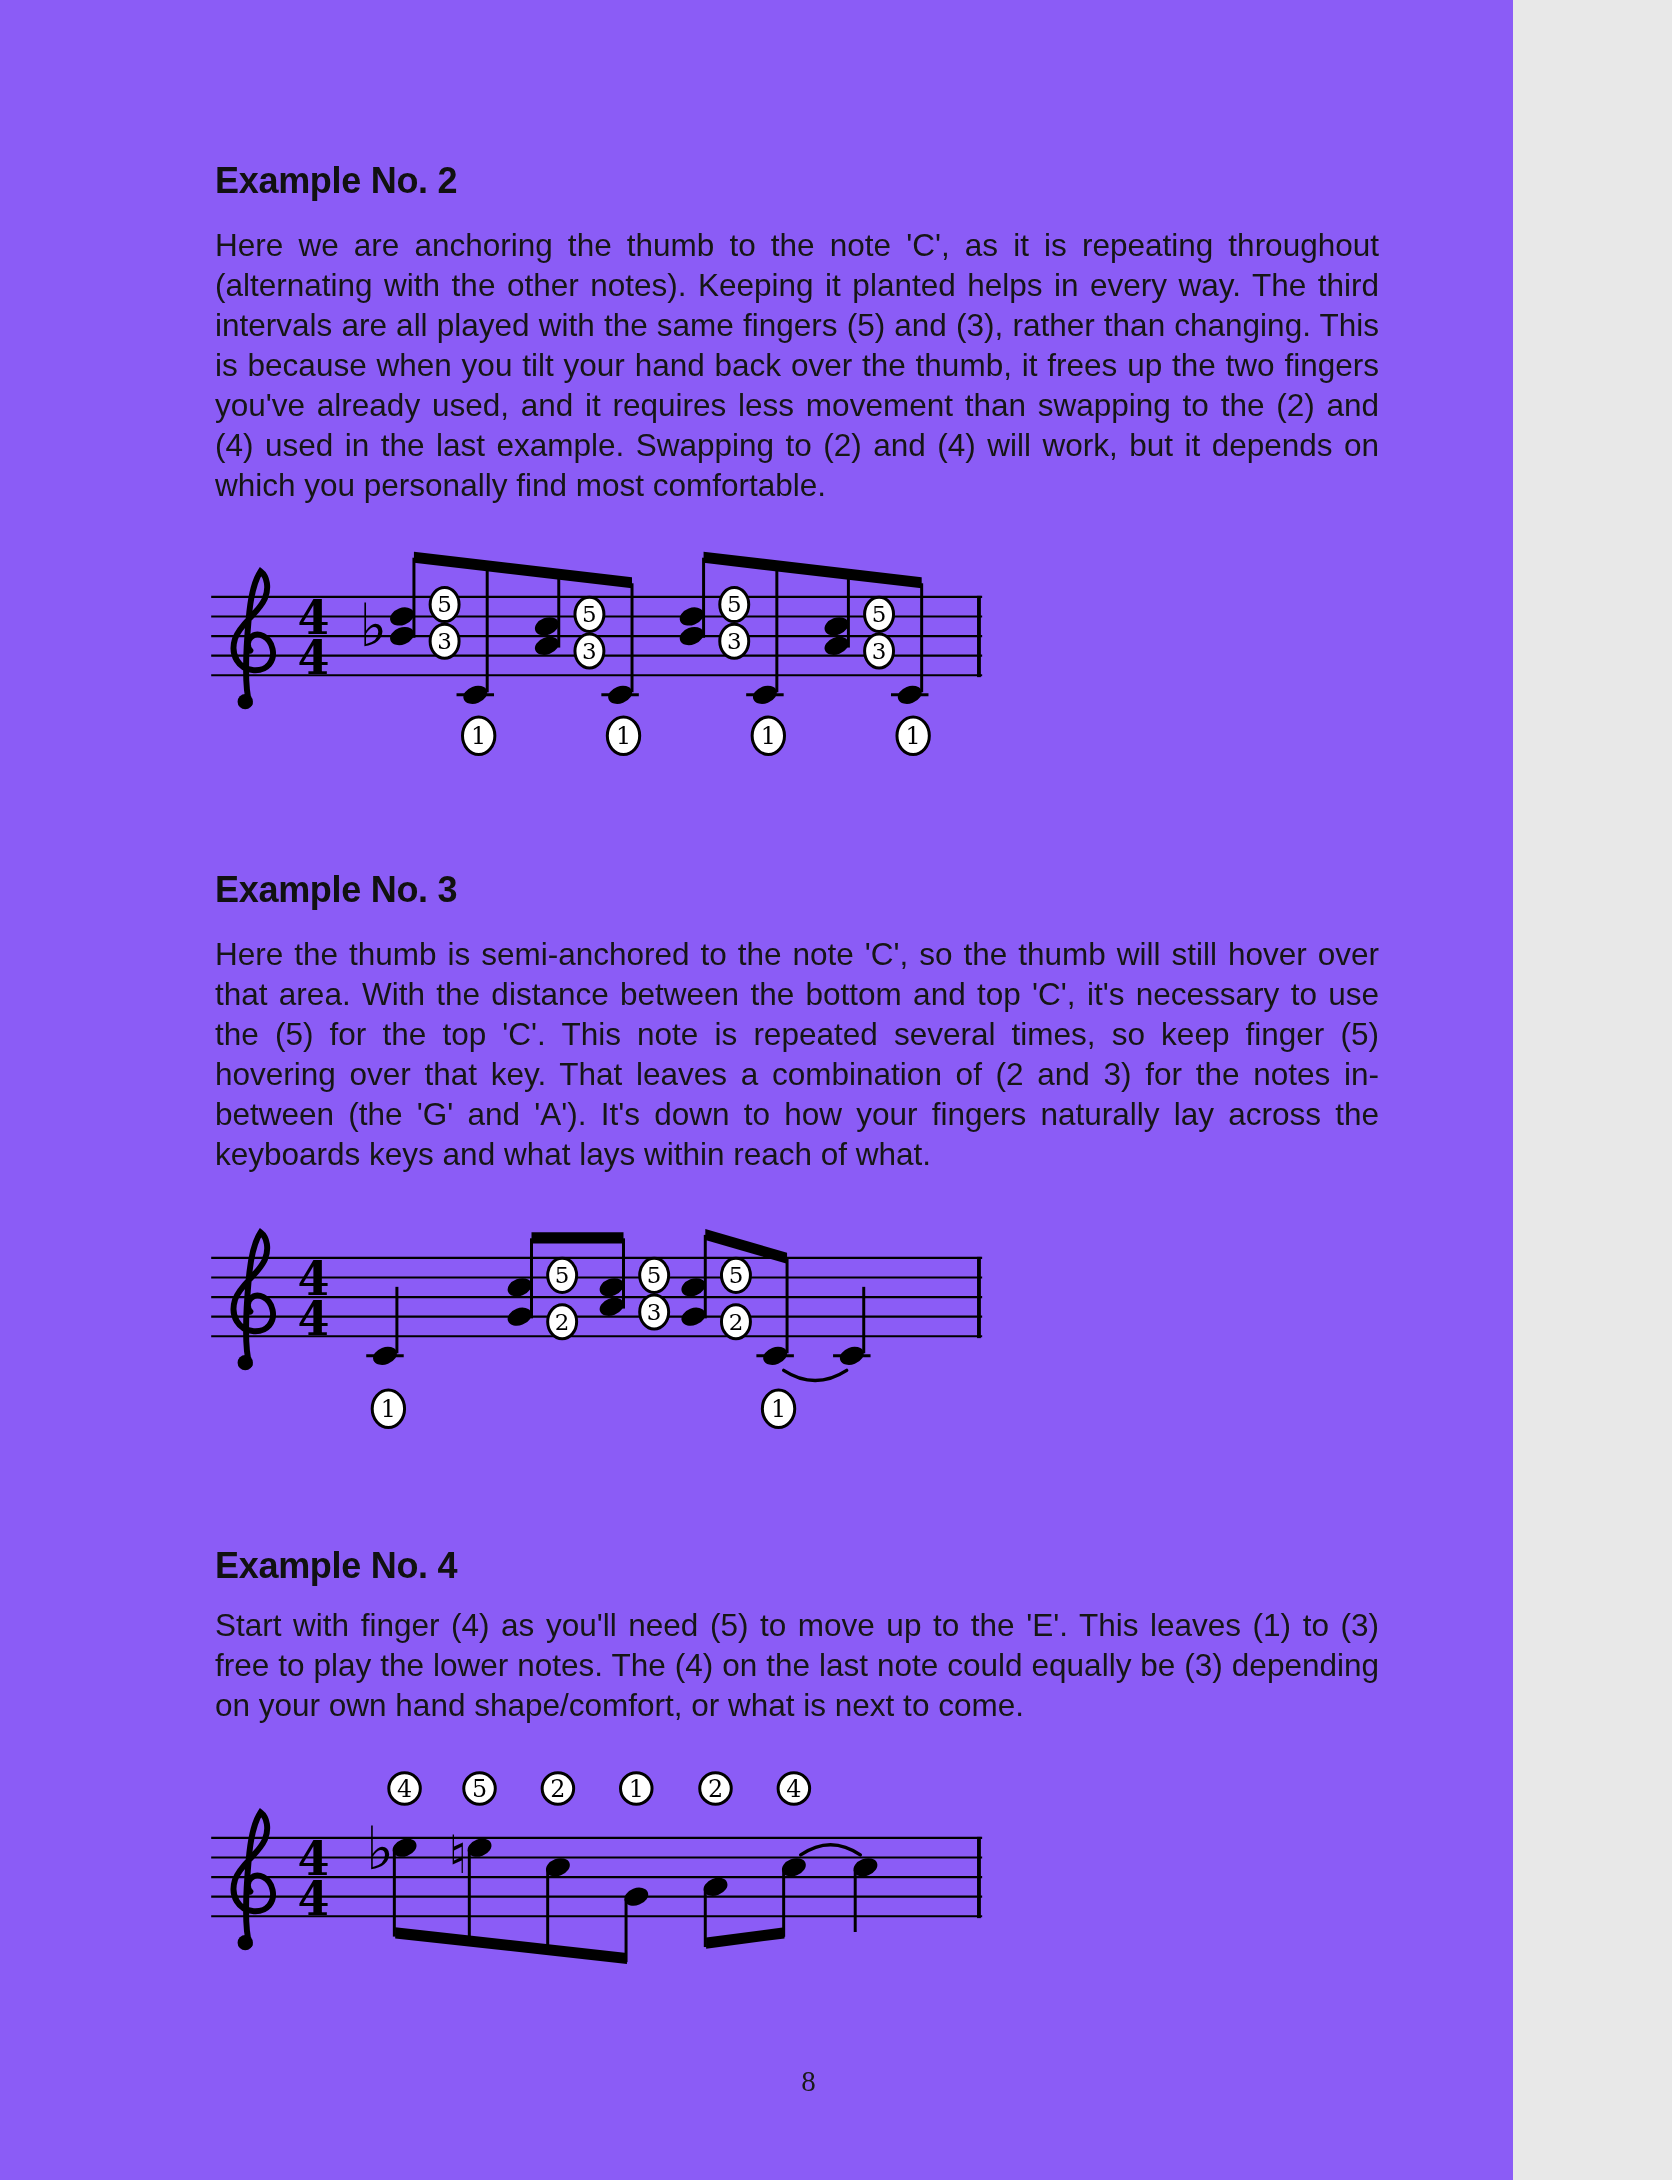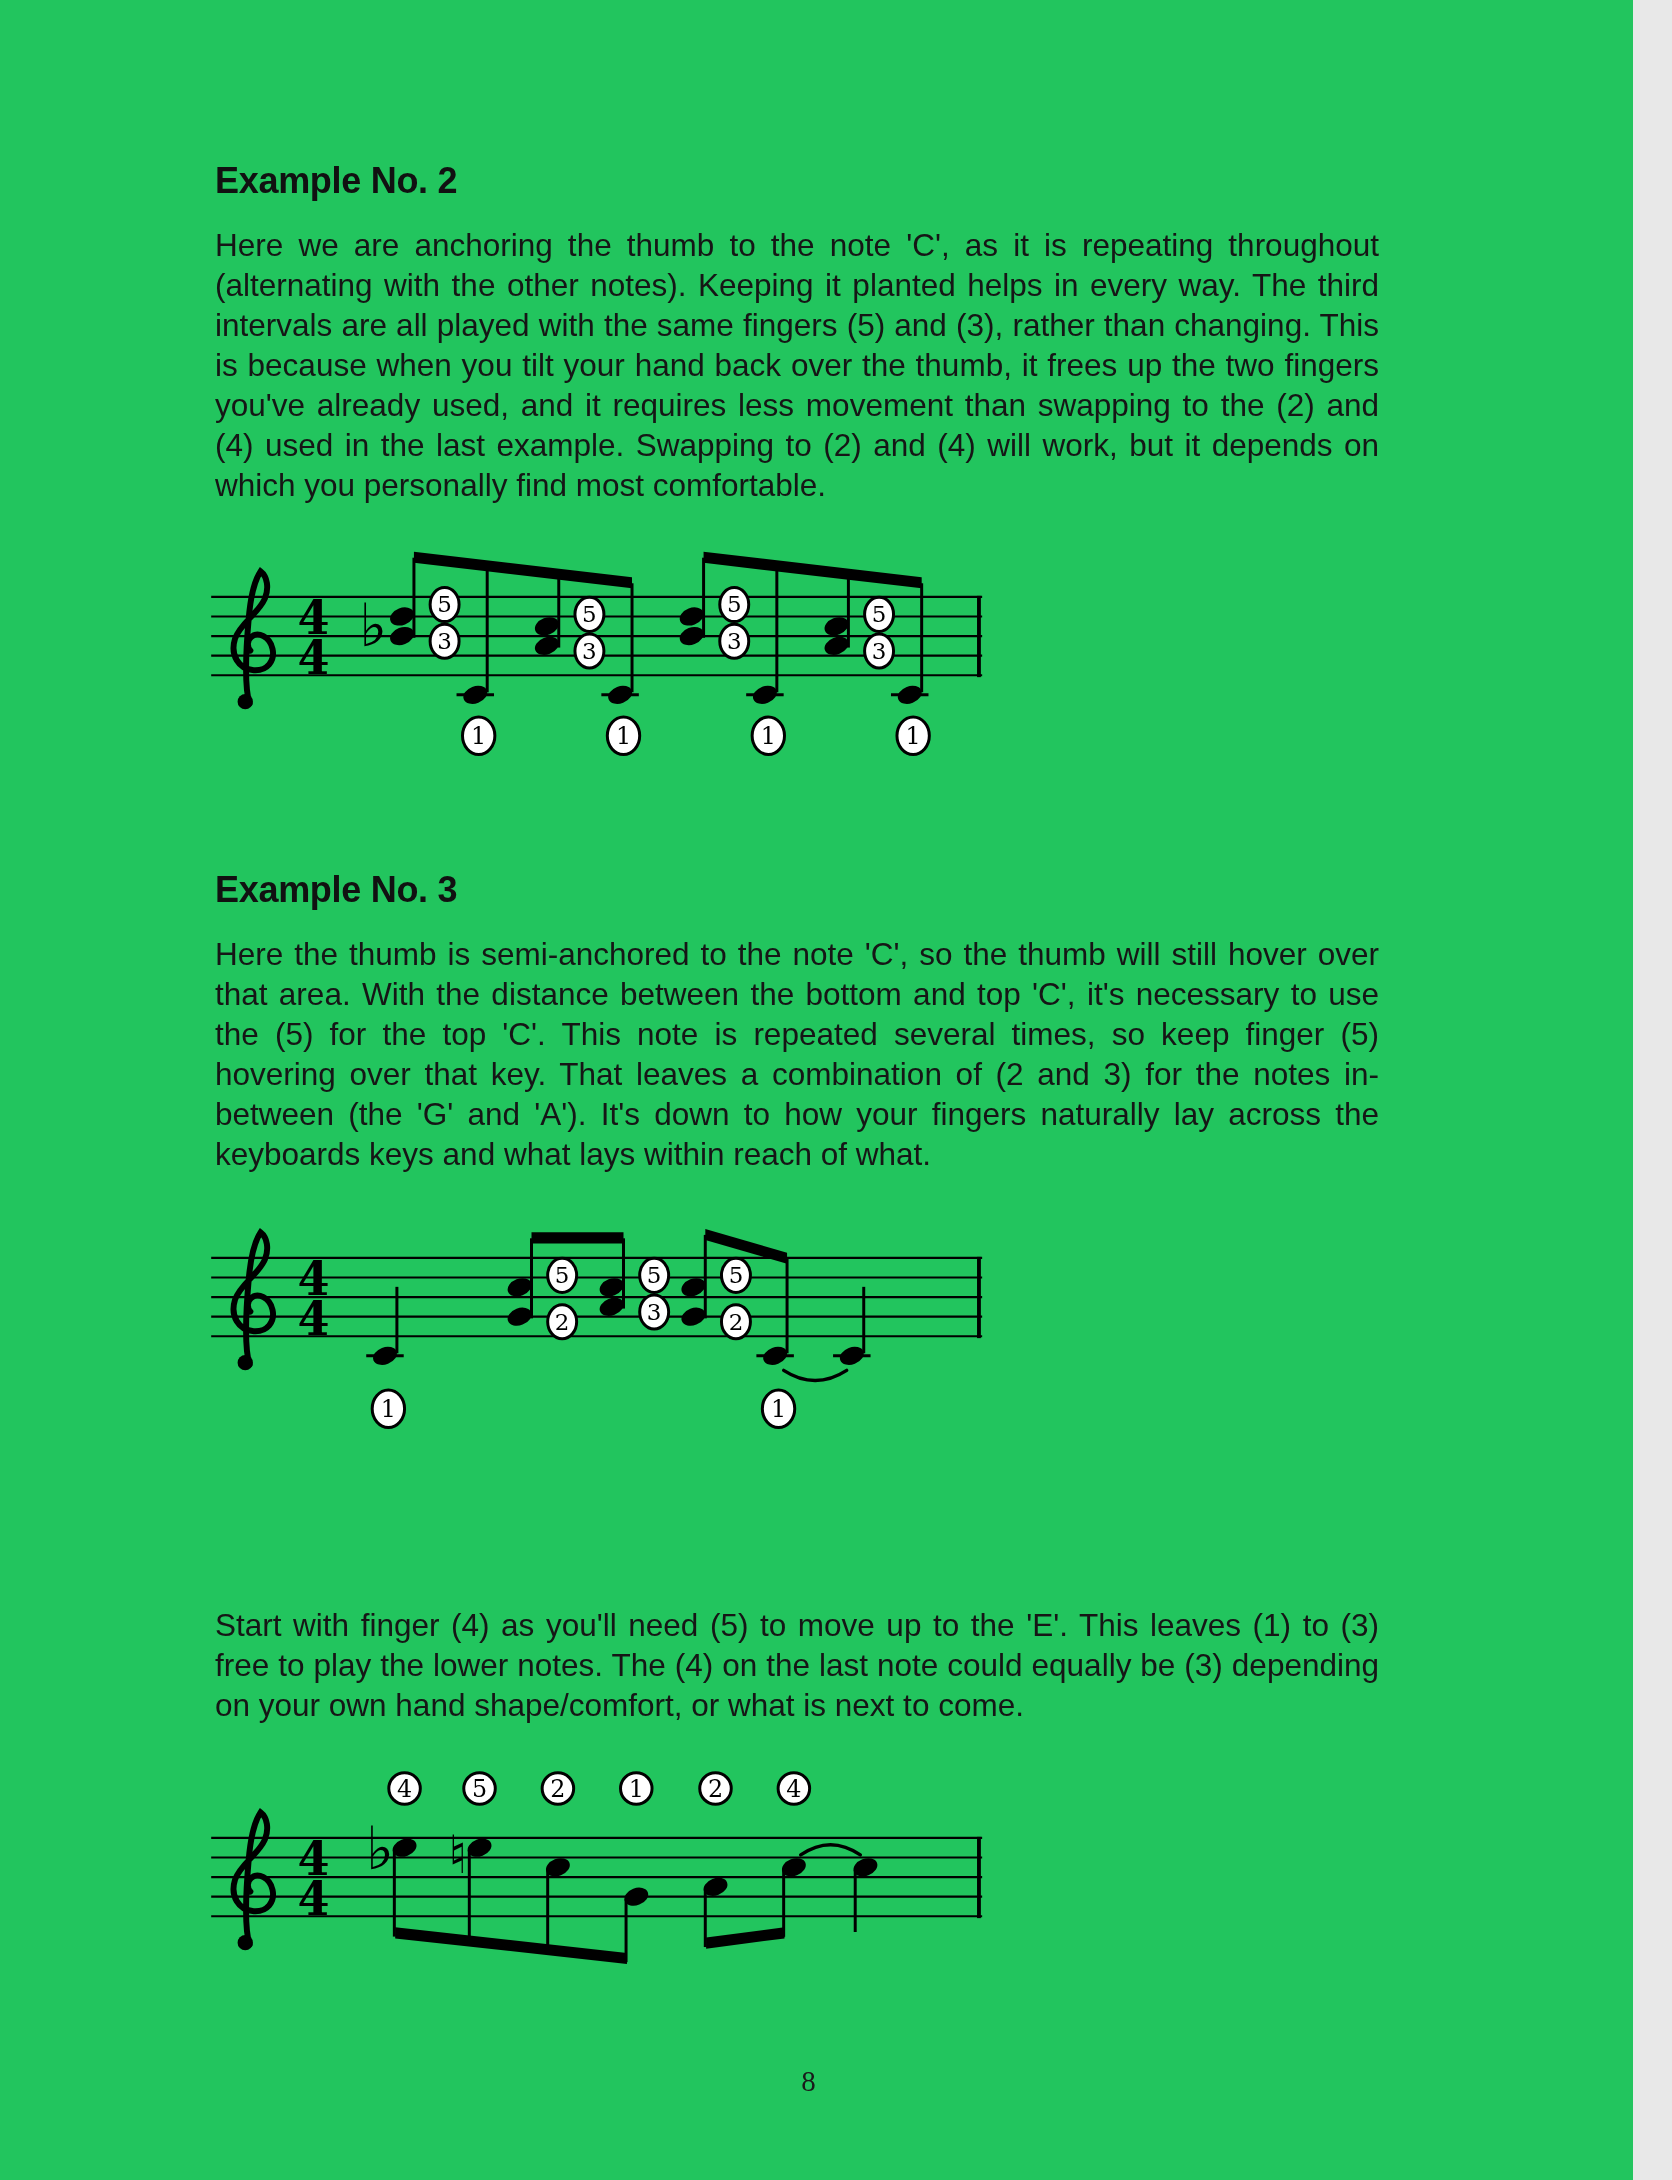--- a/index.html
+++ b/index.html
@@ -1,19 +1,19 @@
 <!DOCTYPE html>
 <html style="font-size:13.6px"><head>
 <meta charset="utf-8">
 <style>
   html,body{margin:0;padding:0;background:#e8e8e8;}
   #page{
     position:relative;
-    width:1633px;height:2181px;
-    background:#22c55e;
+    width:1513px;height:2181px;
+    background:#8b5cf6;
     overflow:hidden;
     font-family:"Liberation Serif", serif;
   }
   .heading{
     position:absolute;
     left:215px;
     width:1164px;
     font-family:"Liberation Sans", sans-serif;
     font-weight:700;
     font-size:36px;
@@ -197,20 +197,21 @@
         <line x1="776" y1="202" x2="776" y2="91" stroke="#000" stroke-width="3.5"></line>
         <ellipse cx="766" cy="267" rx="19" ry="22" fill="#fff" stroke="#000" stroke-width="3.5"></ellipse>
         <text x="766" y="276.66" text-anchor="middle" font-size="28" class="fdigit">1</text>
         <line x1="830" y1="205" x2="874" y2="205" stroke="#000" stroke-width="3.5"></line>
         <ellipse cx="852" cy="205" rx="14.5" ry="10" fill="#000" transform="rotate(-21 852 205)"></ellipse>
         <line x1="866" y1="202" x2="866" y2="124" stroke="#000" stroke-width="3.5"></line>
         <path d="M 772,222 Q 809,246 846,222" fill="none" stroke="#000" stroke-width="4" stroke-linecap="round"></path>
       </g>
     </svg>
 
+  <div class="heading" style="top: 1545px;">Example No. 4</div>
   <div class="para" style="top: 1605px;">Start with finger (4) as you'll need (5) to move up to the 'E'. This leaves (1) to (3) free to play the lower notes. The (4) on the last note could equally be (3) depending on your own hand shape/comfort, or what is next to come.</div>
   <svg class="notation" viewBox="0 0 1060 300" style="top: 1761px;">
       <g>
         <line x1="100" y1="90" x2="1005" y2="90" stroke="#000" stroke-width="2.5"></line>
         <line x1="100" y1="113" x2="1005" y2="113" stroke="#000" stroke-width="2.5"></line>
         <line x1="100" y1="136" x2="1005" y2="136" stroke="#000" stroke-width="2.5"></line>
         <line x1="100" y1="159" x2="1005" y2="159" stroke="#000" stroke-width="2.5"></line>
         <line x1="100" y1="182" x2="1005" y2="182" stroke="#000" stroke-width="2.5"></line>
         <rect x="999" y="88.8" width="4.5" height="95.4" fill="#000"></rect>
         <use href="#gclef"></use>

